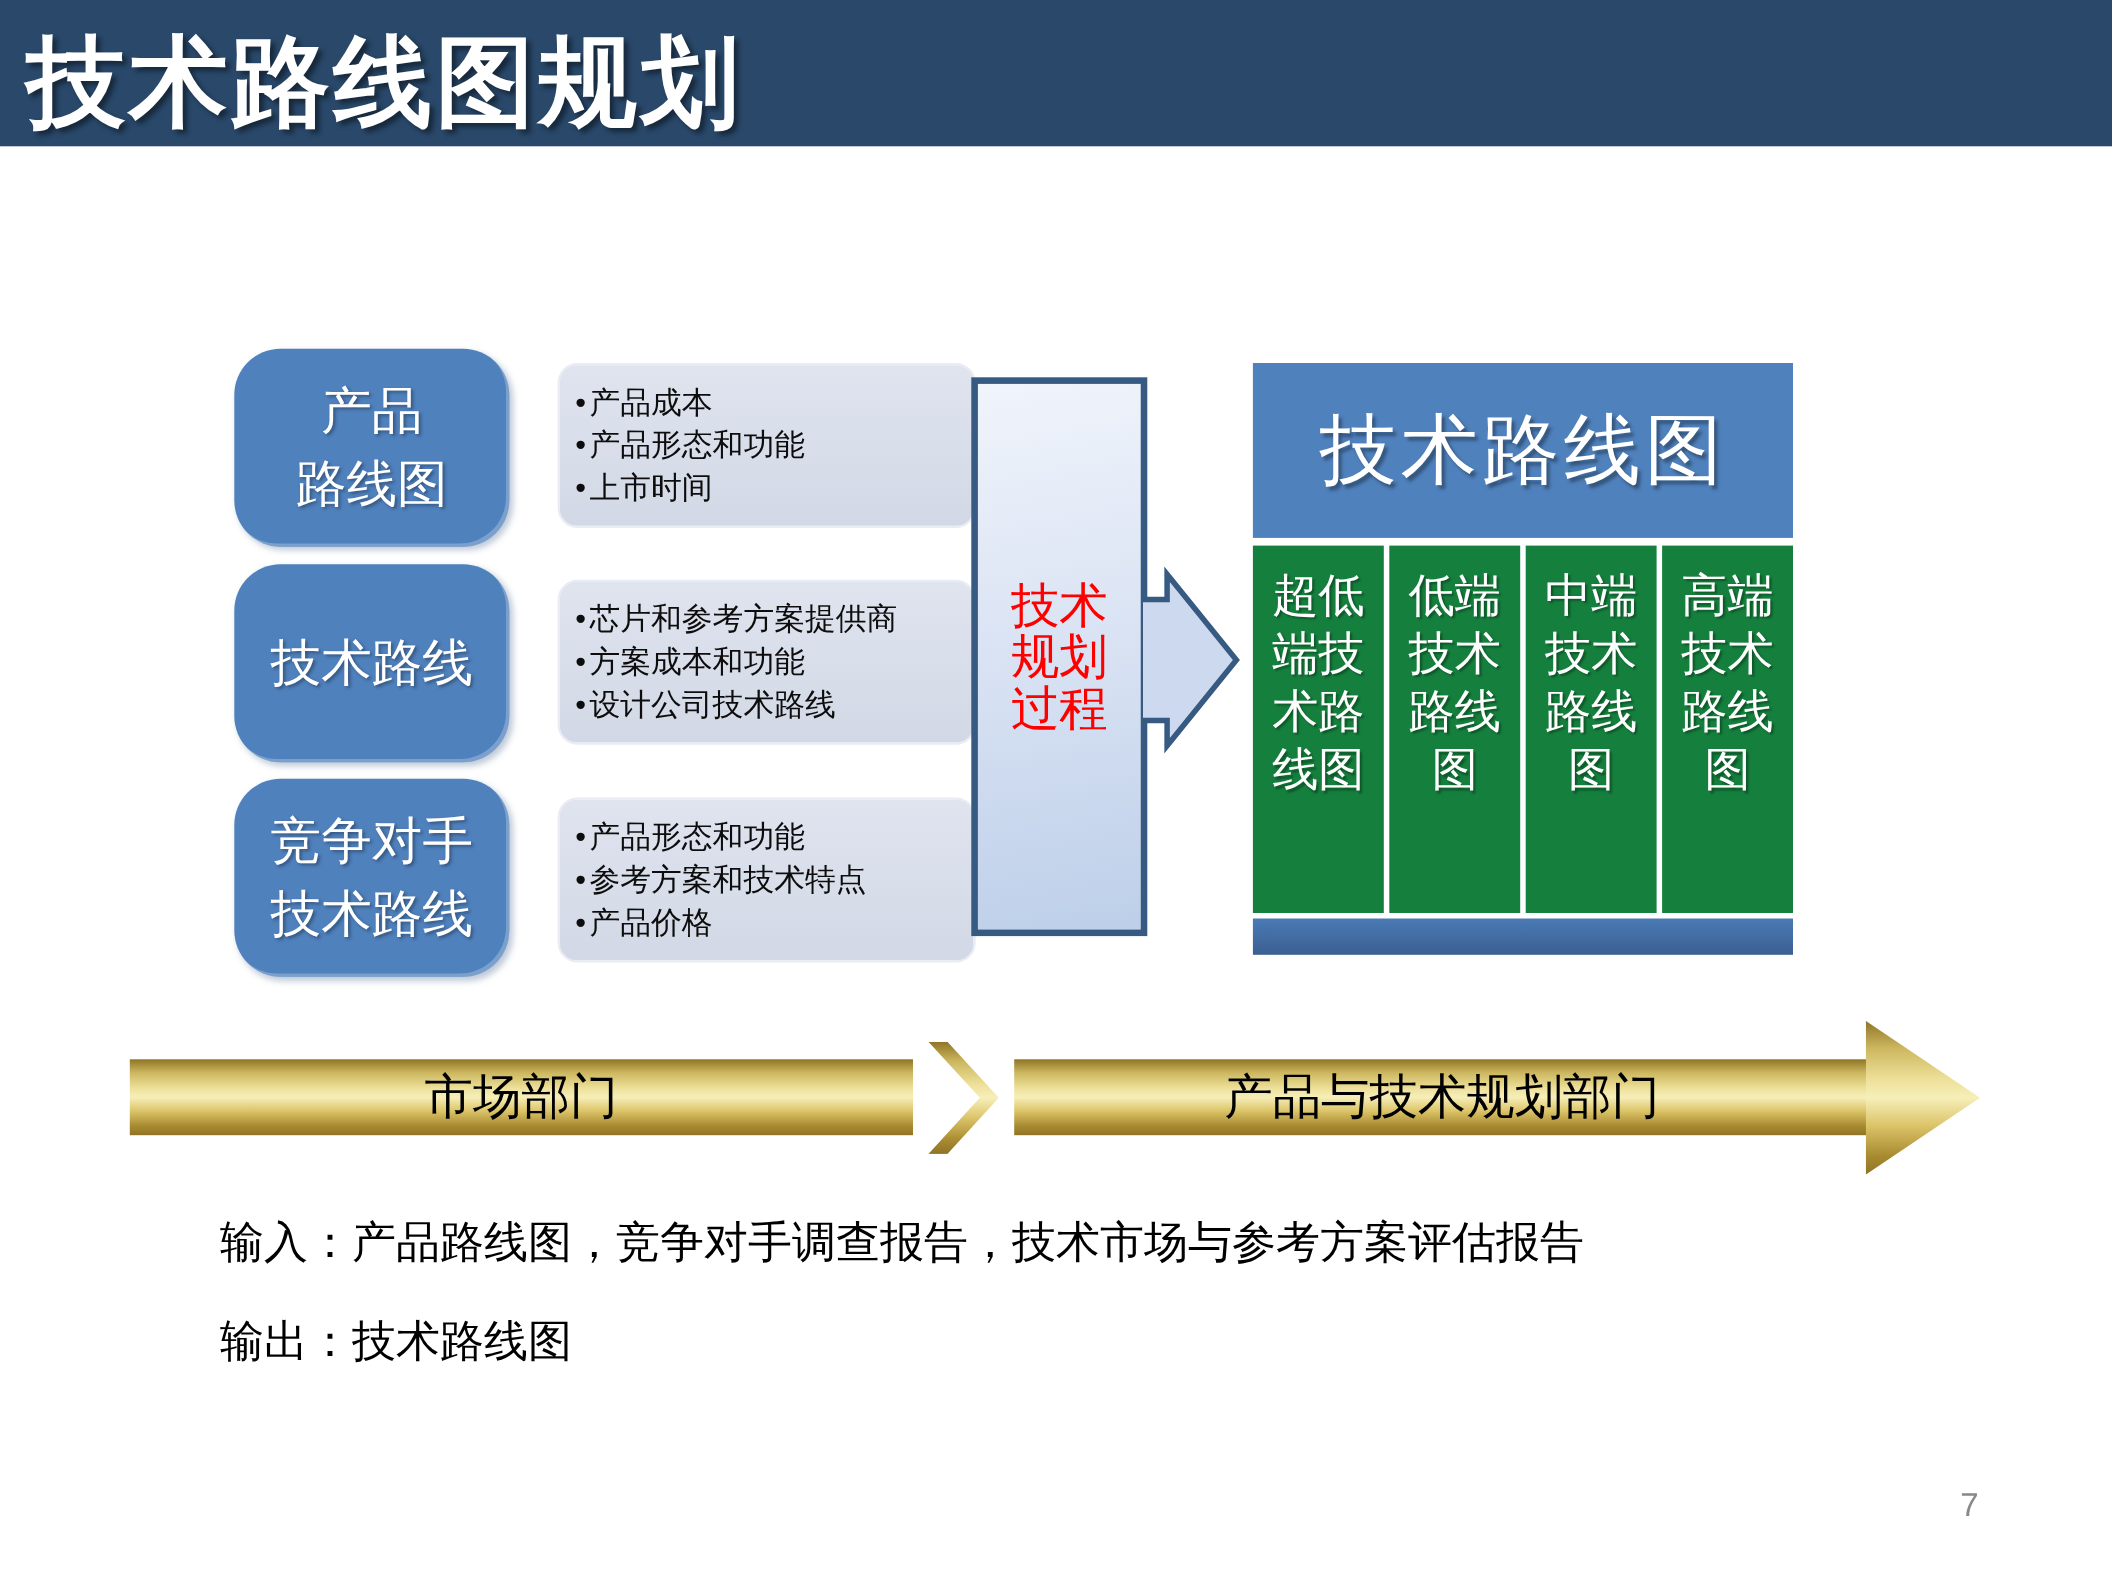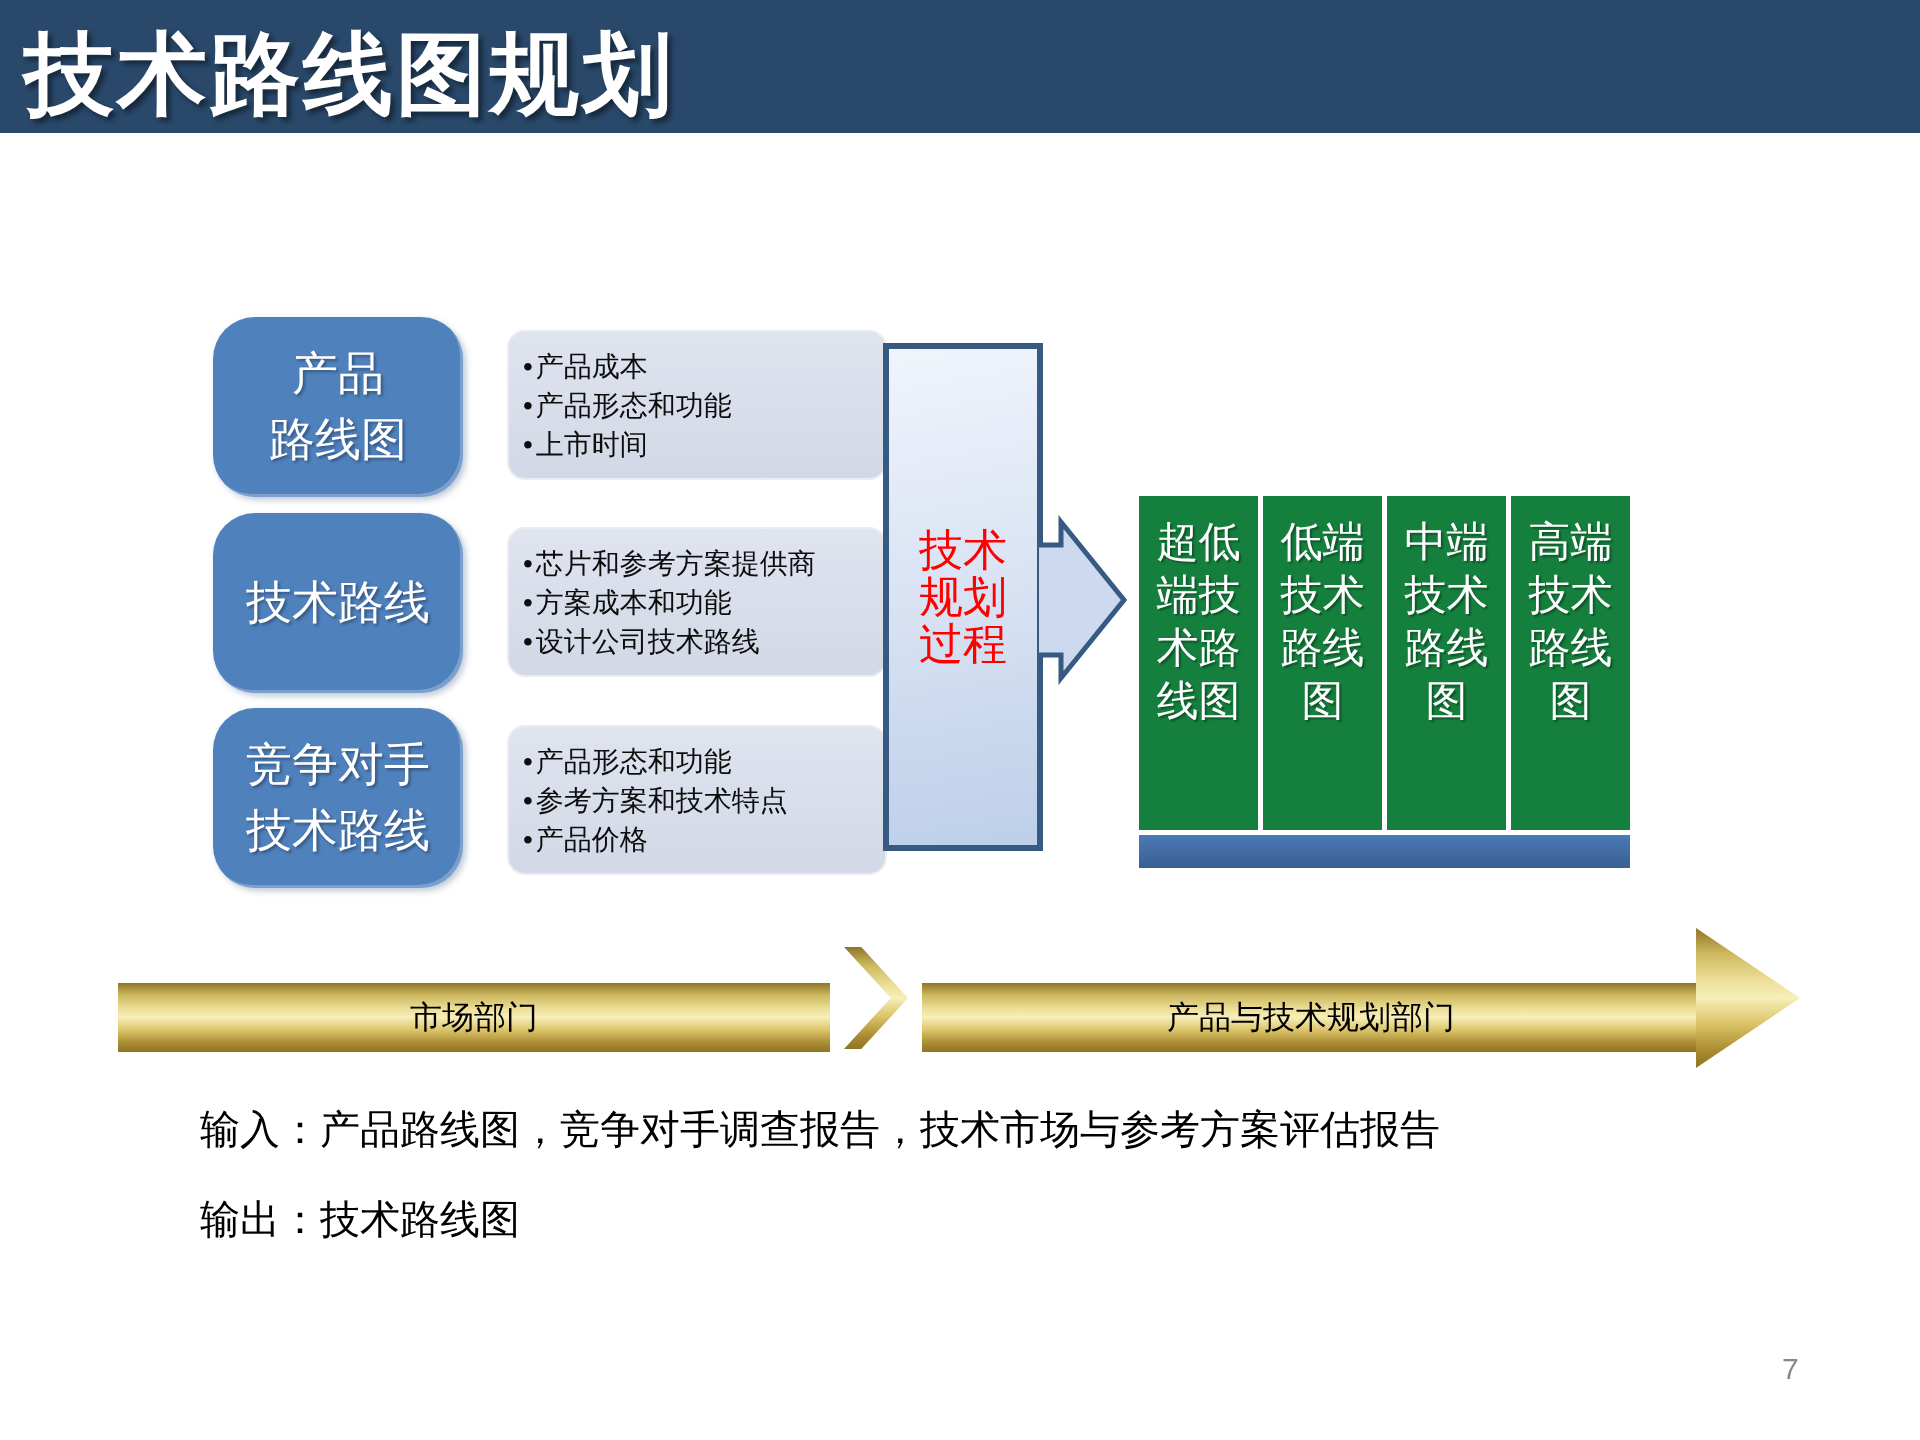--- a/index.html
+++ b/index.html
@@ -63,21 +63,21 @@
   }
   .result-footer {
     position:absolute; left:1139px; top:835px; width:491px; height:33px;
     background:linear-gradient(180deg,#4a7ab5 0%, #3a5f92 100%);
   }
   
   .gold { background:linear-gradient(180deg,#8f7426 0%, #cdb860 18%, #eee09a 38%, #f6efb9 50%, #dcc468 68%, #a88a30 88%, #8f7426 100%); }
   .arrow-body {
     position:absolute; top:963px; height:69px;
     display:flex; align-items:center; justify-content:center;
-    font-family:"Liberation Serif", serif; font-size:32px; color:#000000; white-space:nowrap;margin-top:20px;
+    font-family:"Liberation Serif", serif; font-size:44px; color:#000000; white-space:nowrap;
   }
   .arrow1-body { left:118px; width:712px; }
   .arrow2-body { left:922px; width:778px; }
   .arrow1-chevron {
     position:absolute; left:844px; top:947px; width:64px; height:102px;
     clip-path:polygon(0 0, 27% 0, 100% 50%, 27% 100%, 0 100%, 73% 50%);
   }
   .arrow2-head {
     position:absolute; left:1696px; top:928px; width:104px; height:140px;
     clip-path:polygon(0 0, 100% 50%, 0 100%);
@@ -127,20 +127,21 @@
   <div class="process-box">
     <div class="process-line">技术</div>
     <div class="process-line">规划</div>
     <div class="process-line">过程</div>
   </div>
   <svg class="process-arrowhead" width="92" height="184" viewBox="0 0 92 184">
     <polygon points="0,37 22,37 22,14 85,92 22,170 22,147 0,147" fill="#cdd9ee"></polygon>
     <polyline points="0,37 22,37 22,14 85,92 22,170 22,147 0,147" fill="none" stroke="#365a82" stroke-width="5" stroke-linejoin="miter"></polyline>
   </svg>
 
+  <div class="result-header">技术路线图</div>
   <div class="result-columns">
     <div class="result-col">
       <div>超低</div>
       <div>端技</div>
       <div>术路</div>
       <div>线图</div>
     </div>
     <div class="result-col">
       <div>低端</div>
       <div>技术</div>

